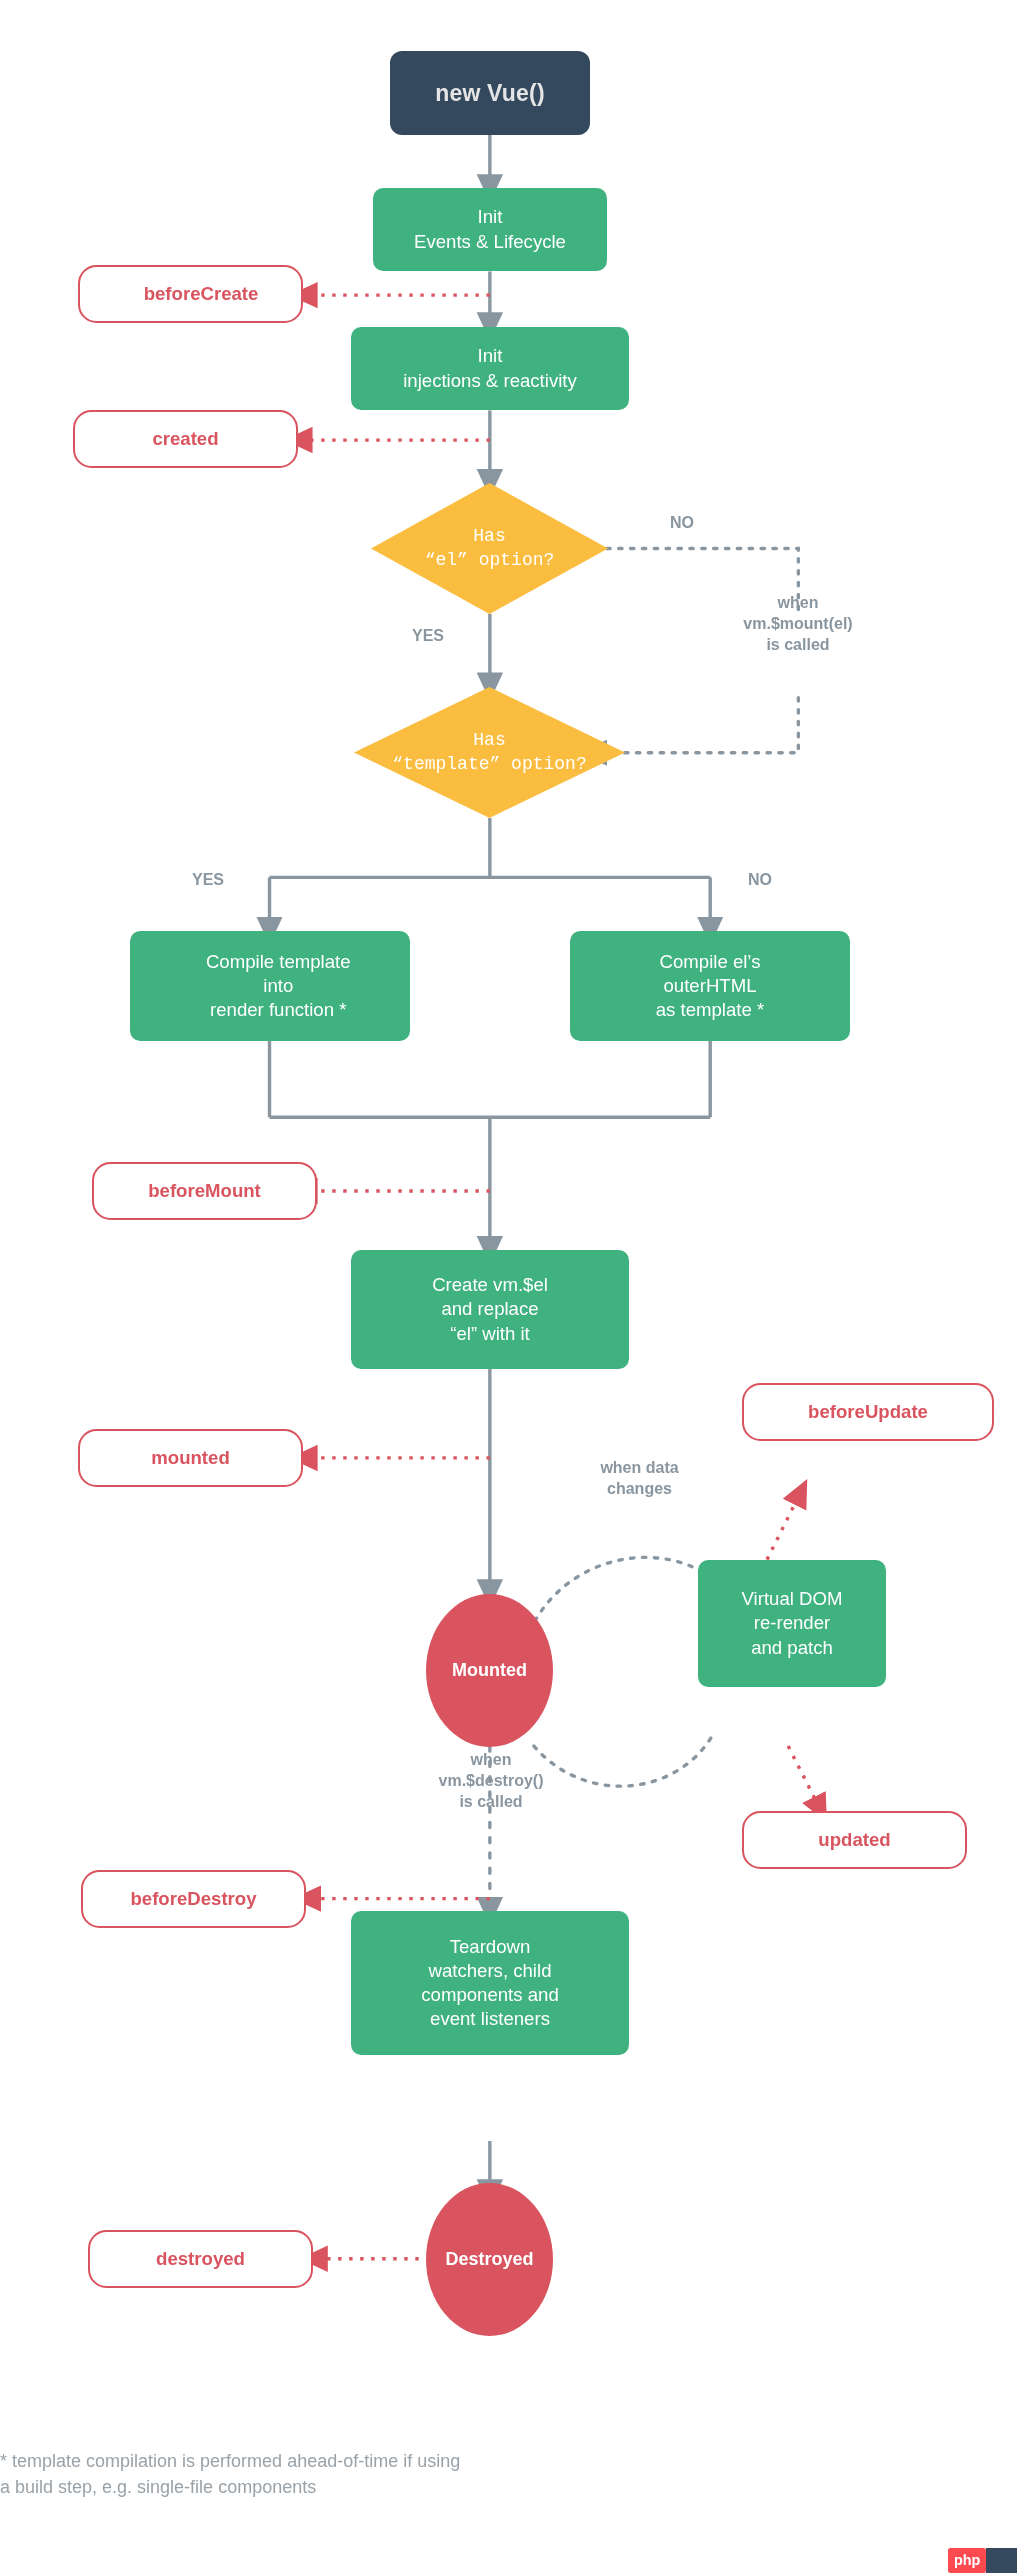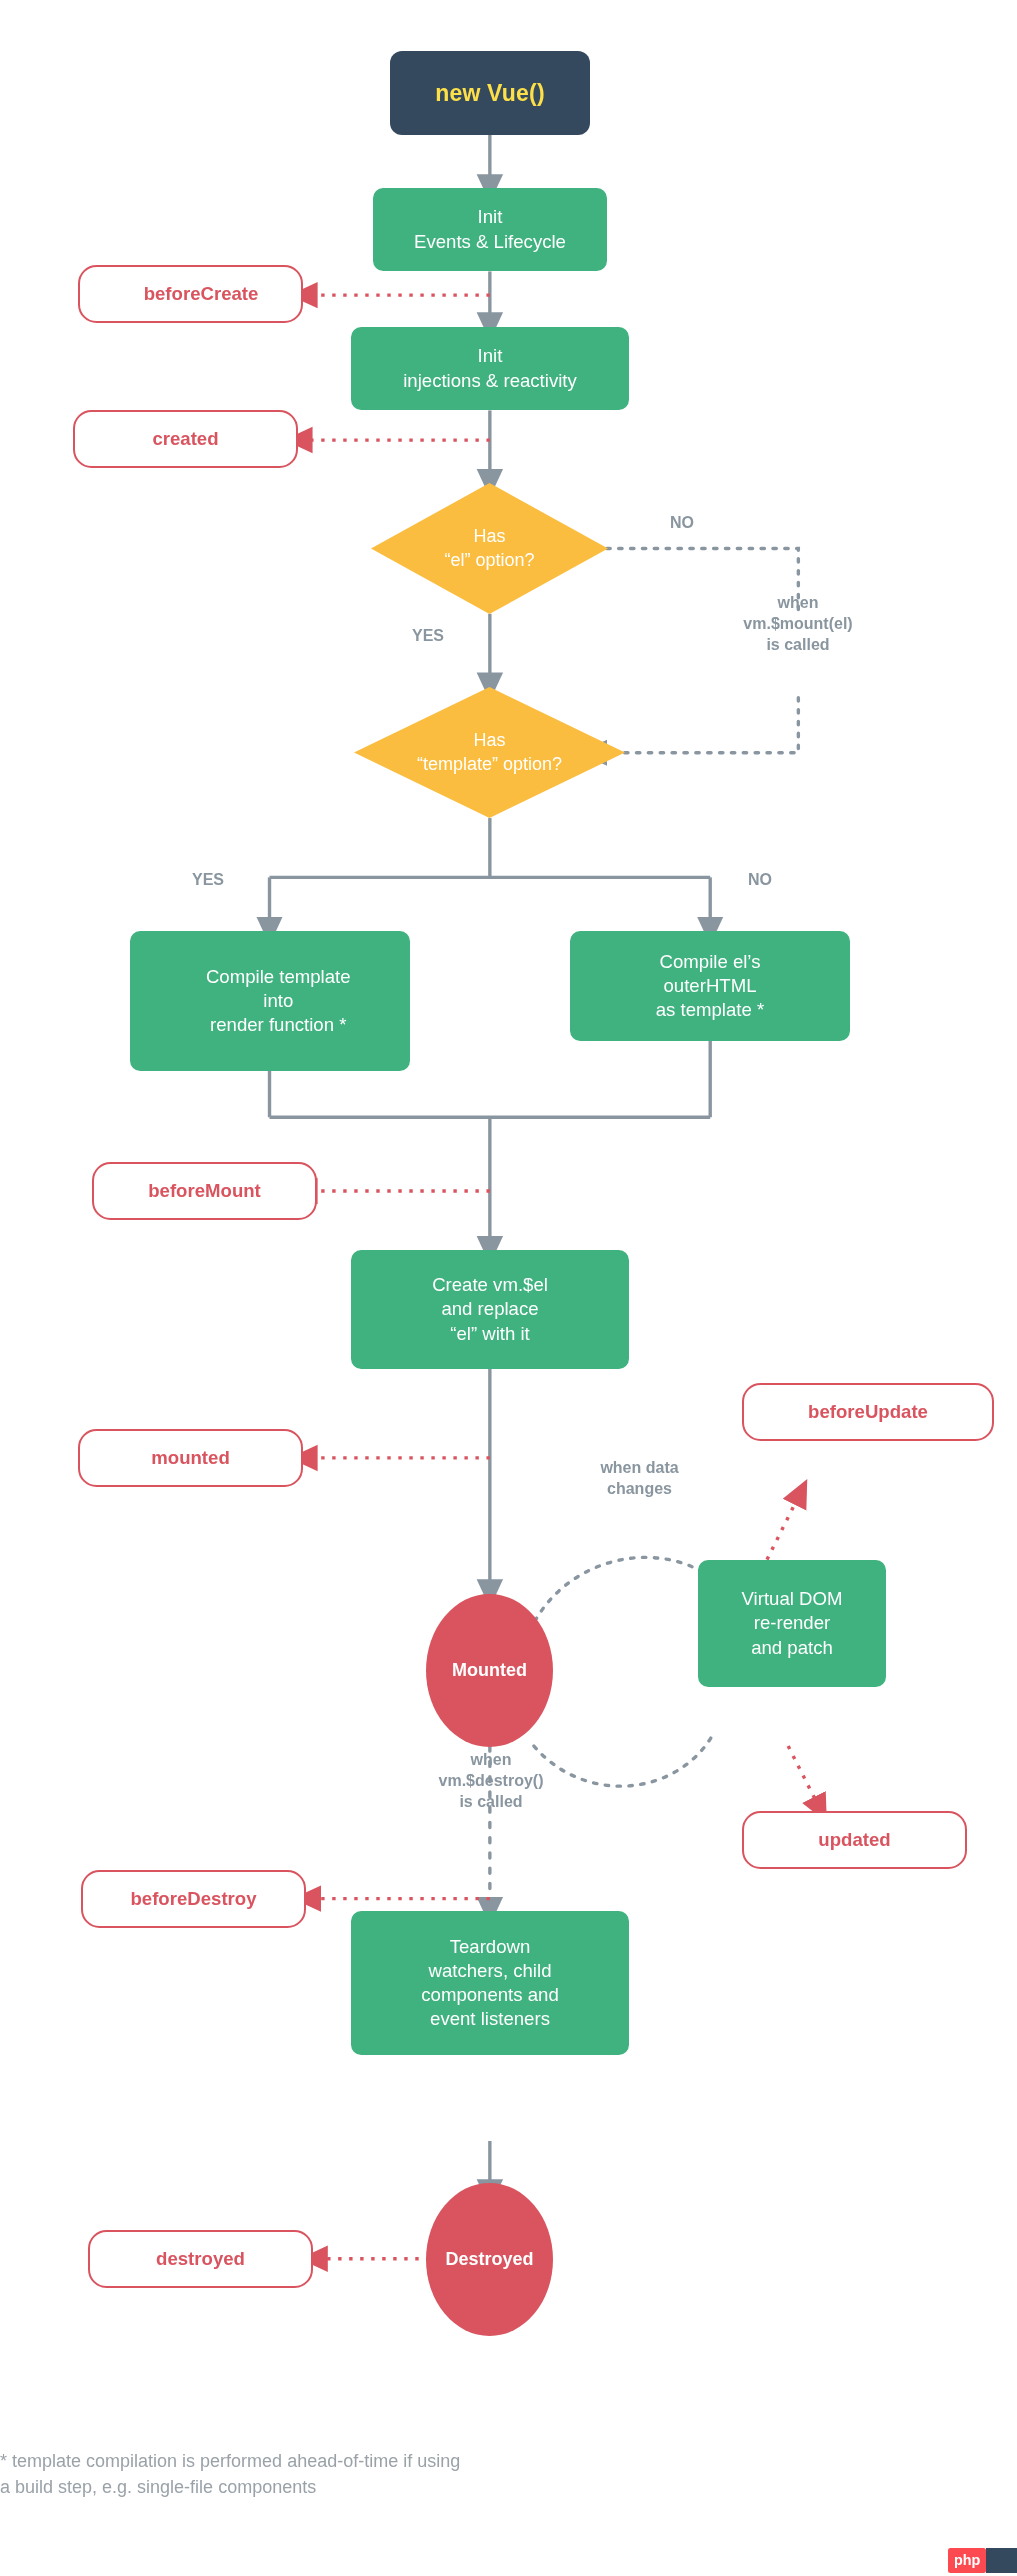--- a/index.html
+++ b/index.html
@@ -10,32 +10,32 @@
     font-family:"Liberation Sans", sans-serif;
     overflow:hidden;
   }
   #stage{position:relative;width:1017px;height:2576px;}
   #edges{position:absolute;left:0;top:0;width:1017px;height:2576px;}
 
   .node{position:absolute;box-sizing:border-box;display:flex;align-items:center;justify-content:center;text-align:center;}
 
   
   .start{
-    background:#35495e;color:#fde047;border-radius:12px;
+    background:#35495e;color:#e5e5e5;border-radius:12px;
     font-size:23px;font-weight:bold;letter-spacing:0.2px;
   }
 
   
   .process{
     background:#3fb27f;color:#ffffff;border-radius:10.2px;
     font-size:18.6px;line-height:1.30;font-weight:400;padding:5.1px 8.5px;
   }
 
   
-  .decision{background:transparent;}
+  .decision{background:transparent;font-family:Liberation Mono, monospace;}
   .decision .dia{
     position:absolute;left:0;top:0;width:100%;height:100%;
     background:#fbbd3f;
     clip-path:polygon(50% 0%,100% 50%,50% 100%,0% 50%);
   }
   .decision .dtxt{
     position:relative;color:#ffffff;font-size:18px;line-height:1.28;
     width:100%;text-align:center;
   }
 
@@ -158,21 +158,21 @@
     <div class="dtxt" style="white-space:pre-line;">Has
 “el” option?</div>
   </div>
 
   <div class="node decision" style="left:354px;top:687px;width:271px;height:131px;">
     <div class="dia"></div>
     <div class="dtxt" style="white-space:pre-line;">Has
 “template” option?</div>
   </div>
 
-  <div class="node process" style="left:130px;top:931px;width:280px;height:140px;white-space:pre-line;padding-left:25px;">Compile template
+  <div class="node process" style="left:130px;top:931px;width:280px;height:110px;white-space:pre-line;padding-left:25px;">Compile template
 into
 render function *</div>
 
   <div class="node process" style="left:570px;top:931px;width:280px;height:110px;white-space:pre-line;">Compile el’s
 outerHTML
 as template *</div>
 
   <div class="node process" style="left:351px;top:1250px;width:278px;height:119px;white-space:pre-line;">Create vm.$el
 and replace
 “el” with it</div>

